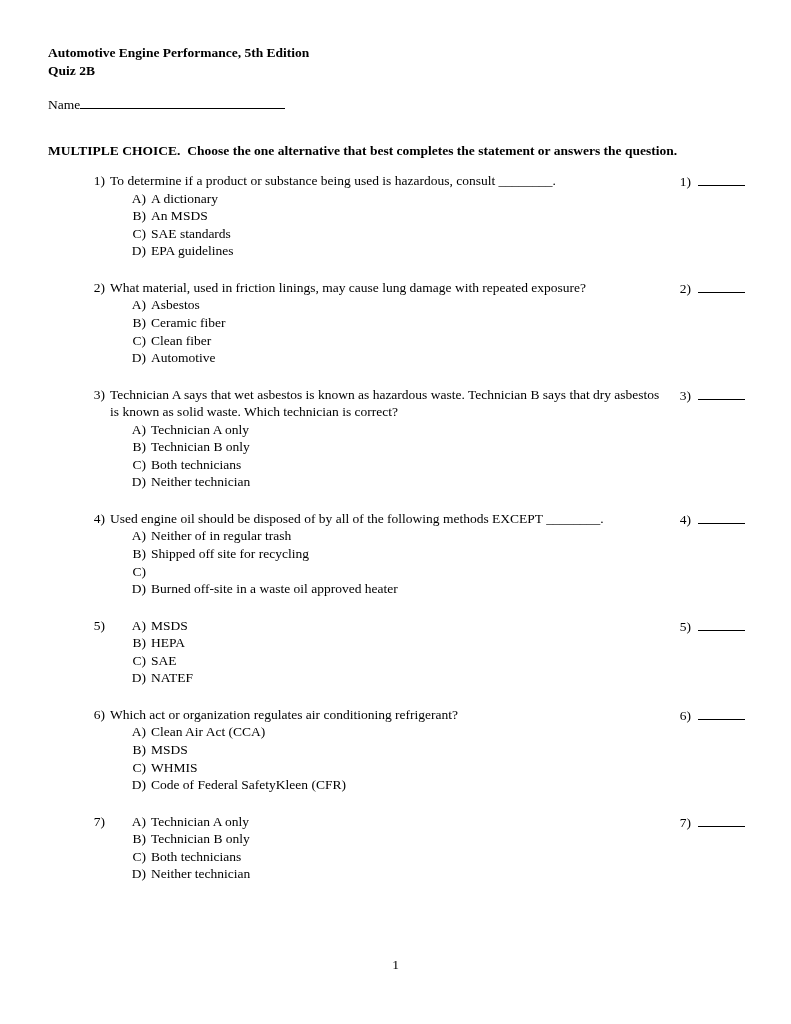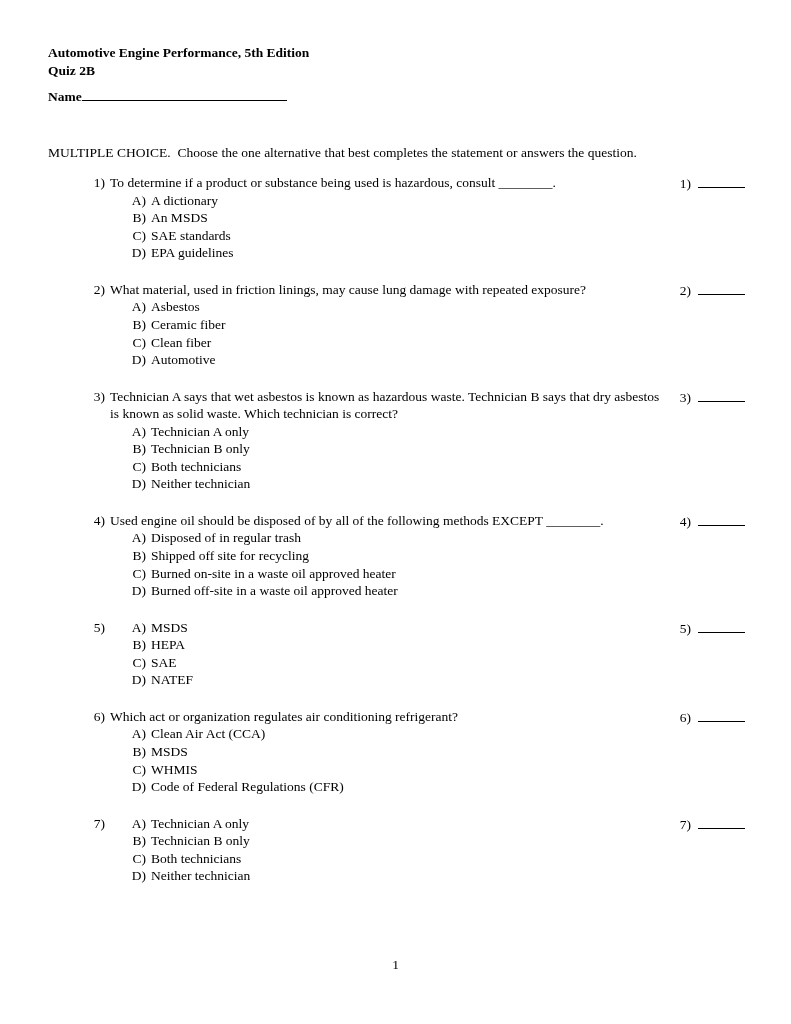--- a/index.html
+++ b/index.html
@@ -17,33 +17,33 @@
     padding: 44px 46px 8px 48px;
     font-family: "Liberation Serif", serif;
     font-size: 13.5px;
     line-height: 1.3;
     color: #000000;
   }
   .header-title, .header-subtitle {
     font-weight: bold;
   }
   .name-row {
-    margin-top: 8px;
-    font-weight: bold;
+    margin-top: 16px;
+    font-weight: normal;
   }
   .name-line {
     display: inline-block;
     width: 205px;
     height: 13px;
     border-bottom: 1.2px solid #000;
     vertical-align: baseline;
   }
   .mc-heading {
-    margin-top: 38px;
-    font-weight: normal;
+    margin-top: 28px;
+    font-weight: bold;
   }
   .mc-instruction {
     margin-left: 7px;
   }
   #questions {
     margin-top: 13px;
     padding-left: 44px;
   }
   .question {
     display: flex;
@@ -202,31 +202,30 @@
   </div>
 
   <div class="question">
     <div class="q-main">
       <span class="q-num">4)</span>
       <div class="q-body">
         <div class="q-text">Used engine oil should be disposed of by all of the following methods EXCEPT ________.</div>
         <div class="q-options">
   <div class="option">
     <span class="opt-letter">A)</span>
-    <span class="opt-text">Disposed of in regular trash</span>
+    <span class="opt-text">Neither of in regular trash</span>
   </div>
 
   <div class="option">
     <span class="opt-letter">B)</span>
     <span class="opt-text">Shipped off site for recycling</span>
   </div>
 
   <div class="option">
     <span class="opt-letter">C)</span>
-    <span class="opt-text">Burned on-site in a waste oil approved heater</span>
   </div>
 
   <div class="option">
     <span class="opt-letter">D)</span>
     <span class="opt-text">Burned off-site in a waste oil approved heater</span>
   </div>
 </div>
       </div>
     </div>
     <div class="q-answer"><span class="q-answer-num">4)</span><span class="answer-line"></span></div>
@@ -278,21 +277,21 @@
     <span class="opt-text">MSDS</span>
   </div>
 
   <div class="option">
     <span class="opt-letter">C)</span>
     <span class="opt-text">WHMIS</span>
   </div>
 
   <div class="option">
     <span class="opt-letter">D)</span>
-    <span class="opt-text">Code of Federal Regulations (CFR)</span>
+    <span class="opt-text">Code of Federal SafetyKleen (CFR)</span>
   </div>
 </div>
       </div>
     </div>
     <div class="q-answer"><span class="q-answer-num">6)</span><span class="answer-line"></span></div>
   </div>
 
   <div class="question">
     <div class="q-main">
       <span class="q-num">7)</span>

